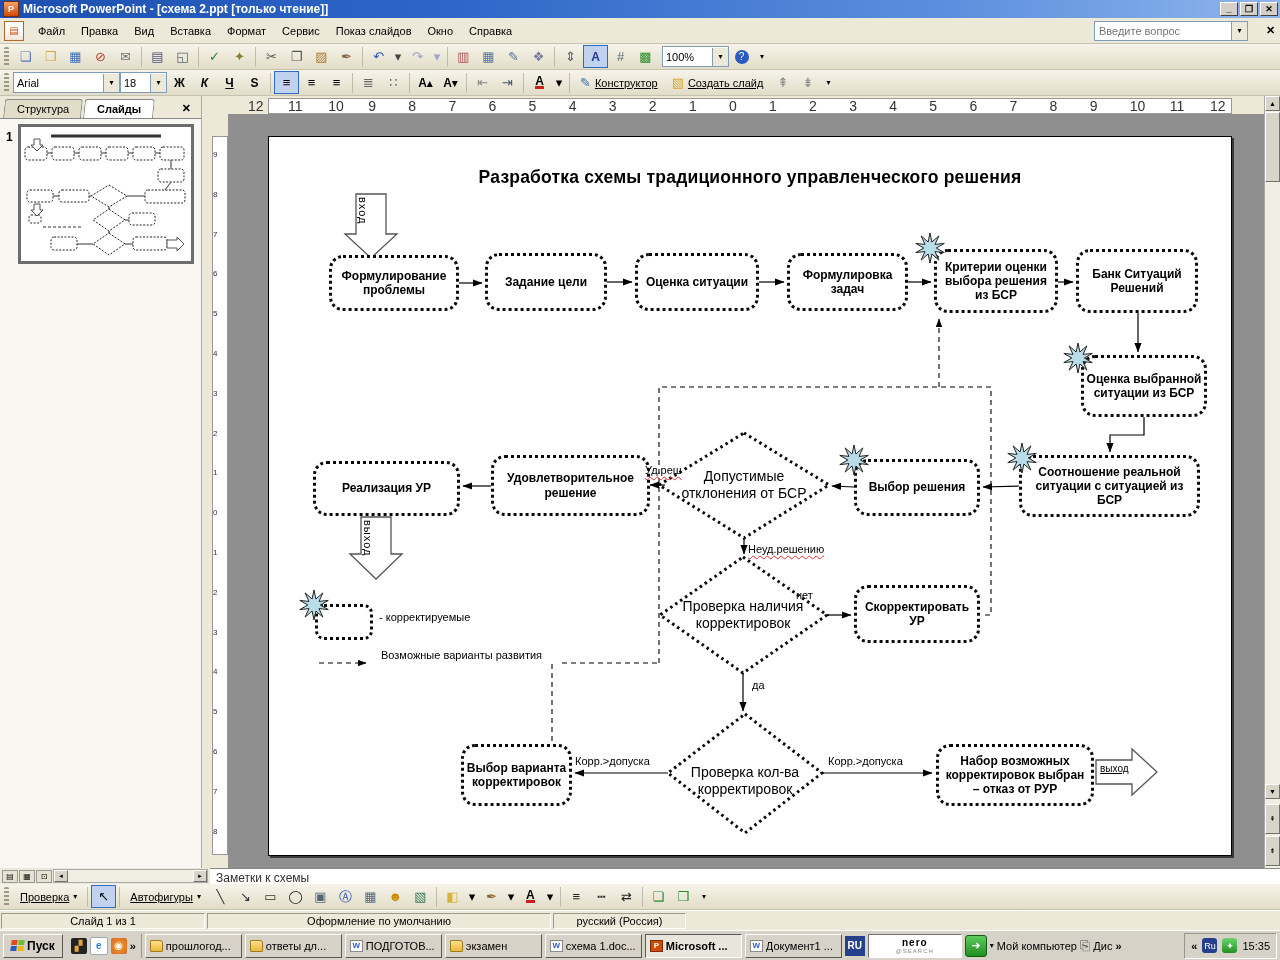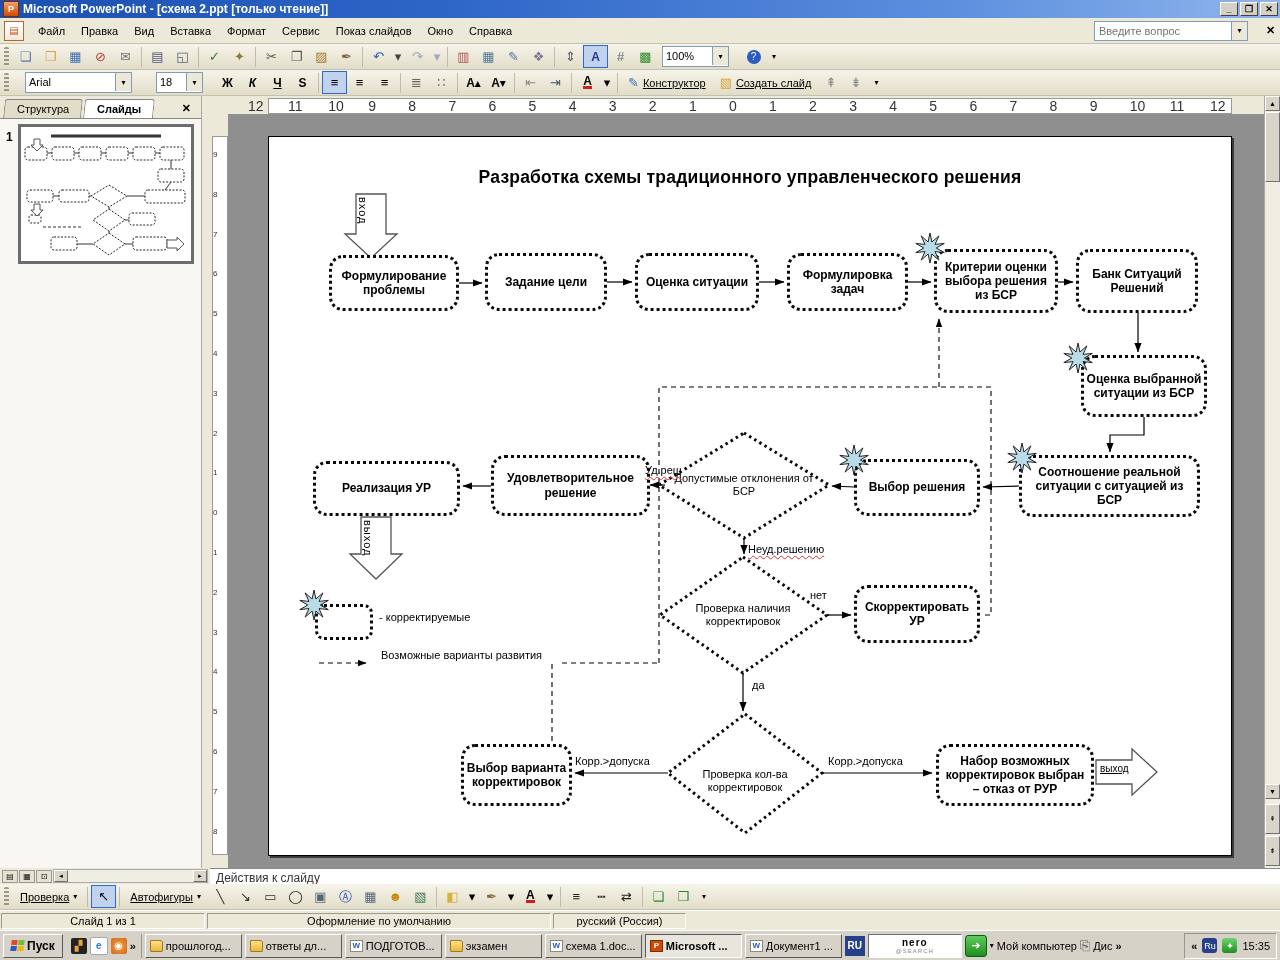--- a/index.html
+++ b/index.html
@@ -30,21 +30,21 @@
   .btnrow{display:inline-flex;align-items:center}
   .tbtn{display:inline-flex;align-items:center;justify-content:center;width:23px;height:21px;margin:0;cursor:default;border:1px solid transparent}
   .tnarrow{width:12px}
   .tactive{border:1px solid #316ac5;background:#c1d2ee}
   .tico{font-size:13px;line-height:1}
   .tico.b{font-weight:bold;font-size:12px}
   .tico.i{font-style:italic;font-weight:bold;font-size:12px}
   .tico.u{text-decoration:underline;font-weight:bold;font-size:12px}
   .tico.fc{font-weight:bold;font-size:12px;border-bottom:3px solid #cc2020;line-height:0.9}
   .tsep{width:1px;height:20px;background:#c0bcab;margin:0 3px}
-  .combo{display:inline-flex;background:#fff;border:1px solid #7f9db9;height:19px;margin:0 12px}
+  .combo{display:inline-flex;align-items:center;background:#fff;border:1px solid #7f9db9;height:19px;margin:0 0}
   .combo input{border:none;outline:none;height:16px;font-size:11px;padding-left:3px;font-family:inherit;width:84px}
   .combo.small input{width:24px}
   .combo.zoom input{width:44px}
   .lblbtn{display:inline-flex;align-items:center;gap:4px;height:21px;padding:0 6px;border:1px solid transparent;cursor:default;white-space:nowrap}
   .overflow{margin-left:2px;width:12px;height:21px;display:inline-flex;align-items:center;justify-content:center;font-size:8px}
   
   .leftpane{position:absolute;left:0;top:96px;width:202px;height:772px;background:#f8f7f1;border-right:1px solid #aaa;box-sizing:border-box}
   .tabs{height:22px;display:flex;align-items:flex-end;border-bottom:1px solid #888;background:#ece9d8;padding-left:4px}
   .tab{padding:3px 12px;border:1px solid #888;border-bottom:none;border-radius:3px 3px 0 0;background:#e2ddc8;margin-right:2px;transform:skewX(-6deg)}
   .tab span{display:inline-block;transform:skewX(6deg)}
@@ -64,21 +64,21 @@
   .vscroll{position:absolute;left:1264px;top:96px;width:16px;height:772px;background:#f0eee2;border-left:1px solid #aaa;box-sizing:border-box}
   .sbtn{position:absolute;left:0;width:15px;height:15px;background:#d8d4c8;border:1px solid;border-color:#fff #707070 #707070 #fff;
     font-size:7px;display:flex;align-items:center;justify-content:center;box-sizing:border-box}
   .sthumb{position:absolute;left:0;top:16px;width:15px;height:70px;background:#d8d4c8;border:1px solid;border-color:#fff #707070 #707070 #fff;box-sizing:border-box}
   
   .slide-title{position:absolute;left:0;top:30px;width:100%;text-align:center;font-weight:bold;font-size:17.5px;letter-spacing:.2px}
   .ovl{position:absolute;left:0;top:0;width:962px;height:718px}
   .box{position:absolute;border:3px dotted #0a0a0a;border-radius:14px;background:#fff;display:flex;align-items:center;justify-content:center;
        text-align:center;font-weight:bold;font-size:12px;line-height:1.18;box-sizing:border-box;padding:2px;cursor:default}
   .legendbox{border-radius:9px}
-  .dtext{position:absolute;display:flex;align-items:center;justify-content:center;text-align:center;font-size:11px;line-height:1.2;cursor:default}
+  .dtext{position:absolute;display:flex;align-items:center;justify-content:center;text-align:center;font-size:14px;line-height:1.2;cursor:default}
   .dlabel{position:absolute;font-size:11px;white-space:nowrap;cursor:default}
   .misspell{text-decoration:underline wavy #e03030;text-decoration-thickness:1px;text-underline-offset:2px}
   .vtext{position:absolute;writing-mode:vertical-rl;font-size:11px;letter-spacing:1px;cursor:default}
   .star{position:absolute;width:30px;height:30px}
   
   .viewstrip{position:absolute;left:0;top:868px;width:210px;height:16px;background:#ece9d8;display:flex;align-items:center;gap:1px;padding-left:2px;box-sizing:border-box}
   .vbtn{width:16px;height:13px;background:#e6e2d2;border:1px solid #999;font-size:8px;display:flex;align-items:center;justify-content:center;box-sizing:border-box}
   .hscroll{flex:1;height:14px;background:#f0eee2;border:1px solid #aaa;display:flex;align-items:center;box-sizing:border-box;margin-right:2px}
   .hs-btn{width:14px;height:12px;background:#d8d4c8;border:1px solid;border-color:#fff #707070 #707070 #fff;font-size:6px;display:flex;align-items:center;justify-content:center;box-sizing:border-box}
   .notes{position:absolute;left:210px;top:868px;width:1070px;height:16px;background:#fff;border-top:1px solid #888;
@@ -486,21 +486,21 @@
       </div>
     <div class="dtext" style="left:404px;top:442px;width:140px;height:72px">
         <span>Проверка наличия корректировок</span>
       </div>
     <div class="dtext" style="left:406px;top:608px;width:140px;height:72px">
         <span>Проверка кол-ва корректировок</span>
       </div>
 
     <span class="dlabel misspell" style="left:376px;top:327px">Уд.реш</span>
     <span class="dlabel misspell" style="left:479px;top:406px">Неуд.решению</span>
-    <span class="dlabel" style="left:541px;top:452px">нет</span>
+    <span class="dlabel" style="left:527px;top:452px">нет</span>
     <span class="dlabel" style="left:483px;top:542px">да</span>
     <span class="dlabel" style="left:306px;top:618px">Корр.&gt;допуска</span>
     <span class="dlabel" style="left:559px;top:618px">Корр.&gt;допуска</span>
     <span class="dlabel" style="left:110px;top:474px">- корректируемые</span>
     <span class="dlabel" style="left:112px;top:512px">Возможные варианты развития</span>
 
     <span class="vtext" style="left:88px;top:60px">вход</span>
     <span class="vtext" style="left:93px;top:383px">выход</span>
     <span class="dlabel" style="left:831px;top:626px;font-size:10px;text-decoration:underline">выход</span>
 
@@ -534,21 +534,21 @@
   <span class="vbtn">▤</span>
   <span class="vbtn">▦</span>
   <span class="vbtn">⊡</span>
   <span class="hscroll">
     <span class="hs-btn">◄</span>
     <span style="flex:1"></span>
     <span class="hs-btn">►</span>
   </span>
 </div>
 
-<div class="notes"><span>Действия к слайду</span></div>
+<div class="notes"><span>Заметки к схемы</span></div>
 
 <div class="toolbar" style="top:884px">
   <span class="grip"></span>
   <span class="lblbtn">
     <span style="text-decoration:underline">Проверка</span>
     <span style="font-size:8px">▾</span>
   </span>
   <span class="tsep"></span>
   <span class="tbtn tactive">
       <span class="tico">↖</span>

